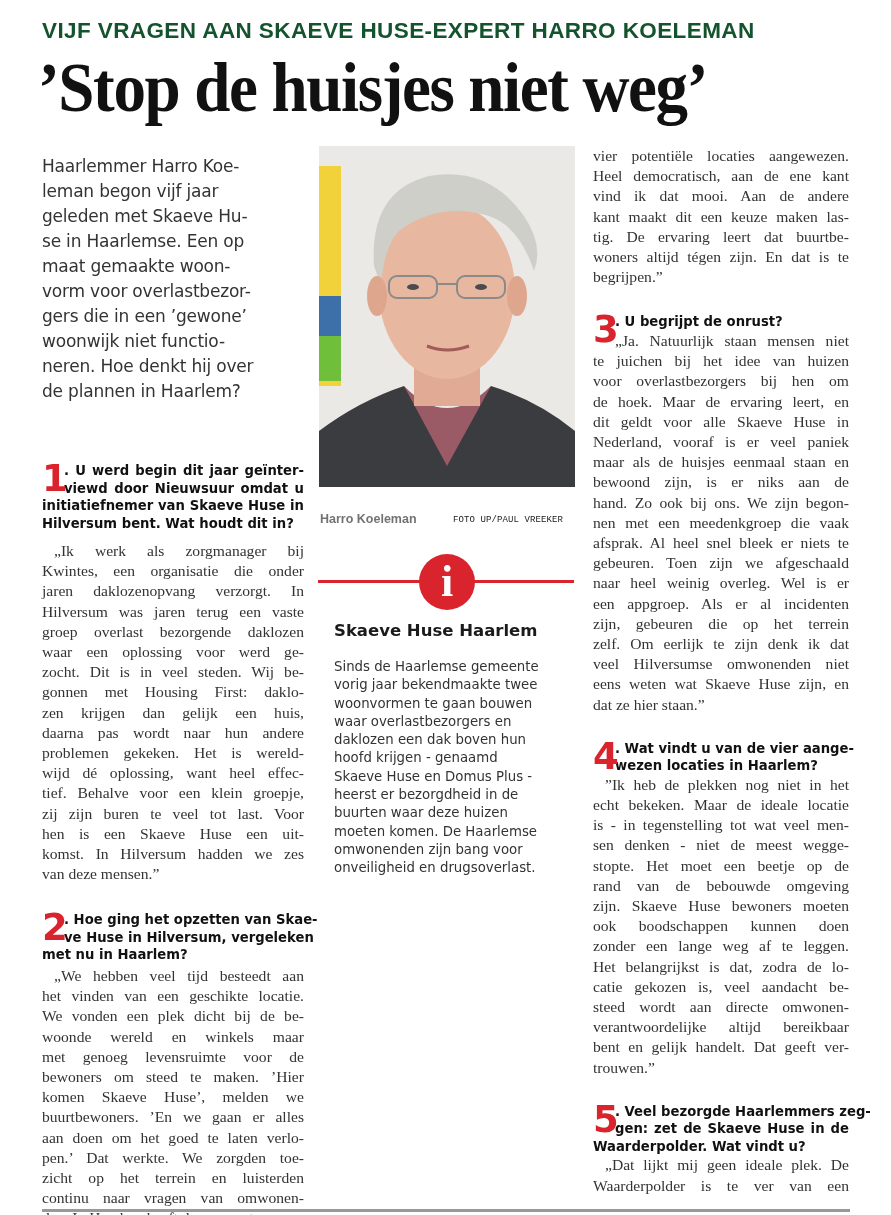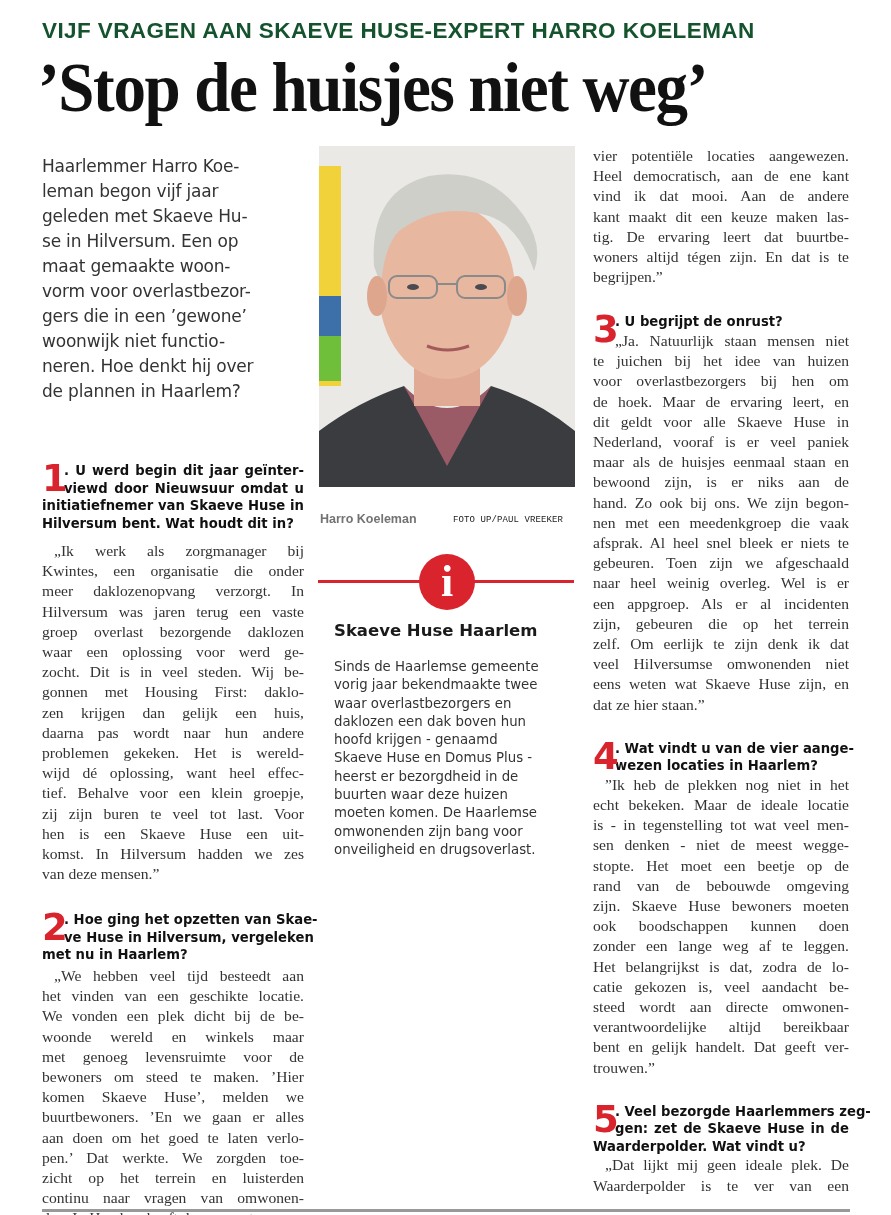--- a/index.html
+++ b/index.html
@@ -31,42 +31,42 @@
 </head>
 <body>
 
 <div class="kicker">VIJF VRAGEN AAN SKAEVE HUSE-EXPERT HARRO KOELEMAN</div>
 <div class="headline">’Stop de huisjes niet weg’</div>
 
 <div class="intro" id="intro">
     <span class="ln">Haarlemmer Harro Koe-</span>
     <span class="ln">leman begon vijf jaar</span>
     <span class="ln">geleden met Skaeve Hu-</span>
-    <span class="ln">se in Hilversum. Een op</span>
+    <span class="ln">se in Haarlemse. Een op</span>
     <span class="ln">maat gemaakte woon-</span>
     <span class="ln">vorm voor overlastbezor-</span>
     <span class="ln">gers die in een ’gewone’</span>
     <span class="ln">woonwijk niet functio-</span>
     <span class="ln">neren. Hoe denkt hij over</span>
     <span class="ln">de plannen in Haarlem?</span>
   </div>
 
 <div class="col" style="left:42px; top:462px; width:262px;">
   <div class="q" id="q1">
       <span class="num">1</span>
       <span class="qln first">. U werd begin dit jaar geïnter-</span>
       <span class="qln second">viewd door Nieuwsuur omdat u</span>
       <span class="qln">initiatiefnemer van Skaeve Huse in</span>
       <span class="qln last">Hilversum bent. Wat houdt dit in?</span>
     </div>
   <div style="height:9px"></div>
   <div id="a1">
       <span class="ln ind">„Ik werk als zorgmanager bij</span>
       <span class="ln">Kwintes, een organisatie die onder</span>
-      <span class="ln">meer daklozenopvang verzorgt. In</span>
+      <span class="ln">jaren daklozenopvang verzorgt. In</span>
       <span class="ln">Hilversum was jaren terug een vaste</span>
       <span class="ln">groep overlast bezorgende daklozen</span>
       <span class="ln">waar een oplossing voor werd ge-</span>
       <span class="ln">zocht. Dit is in veel steden. Wij be-</span>
       <span class="ln">gonnen met Housing First: daklo-</span>
       <span class="ln">zen krijgen dan gelijk een huis,</span>
       <span class="ln">daarna pas wordt naar hun andere</span>
       <span class="ln">problemen gekeken. Het is wereld-</span>
       <span class="ln">wijd dé oplossing, want heel effec-</span>
       <span class="ln">tief. Behalve voor een klein groepje,</span>
@@ -123,20 +123,21 @@
 </div>
 <div class="caption">Harro Koeleman</div>
 <div class="credit">FOTO UP/PAUL VREEKER</div>
 
 <div class="info-rule"></div>
 <div class="info-icon">i</div>
 <div class="box-title">Skaeve Huse Haarlem</div>
 <div class="box-text" id="infobox">
     <span class="ln">Sinds de Haarlemse gemeente</span>
     <span class="ln">vorig jaar bekendmaakte twee</span>
+    <span class="ln">woonvormen te gaan bouwen</span>
     <span class="ln">waar overlastbezorgers en</span>
     <span class="ln">daklozen een dak boven hun</span>
     <span class="ln">hoofd krijgen - genaamd</span>
     <span class="ln">Skaeve Huse en Domus Plus -</span>
     <span class="ln">heerst er bezorgdheid in de</span>
     <span class="ln">buurten waar deze huizen</span>
     <span class="ln">moeten komen. De Haarlemse</span>
     <span class="ln">omwonenden zijn bang voor</span>
     <span class="ln">onveiligheid en drugsoverlast.</span>
   </div>

